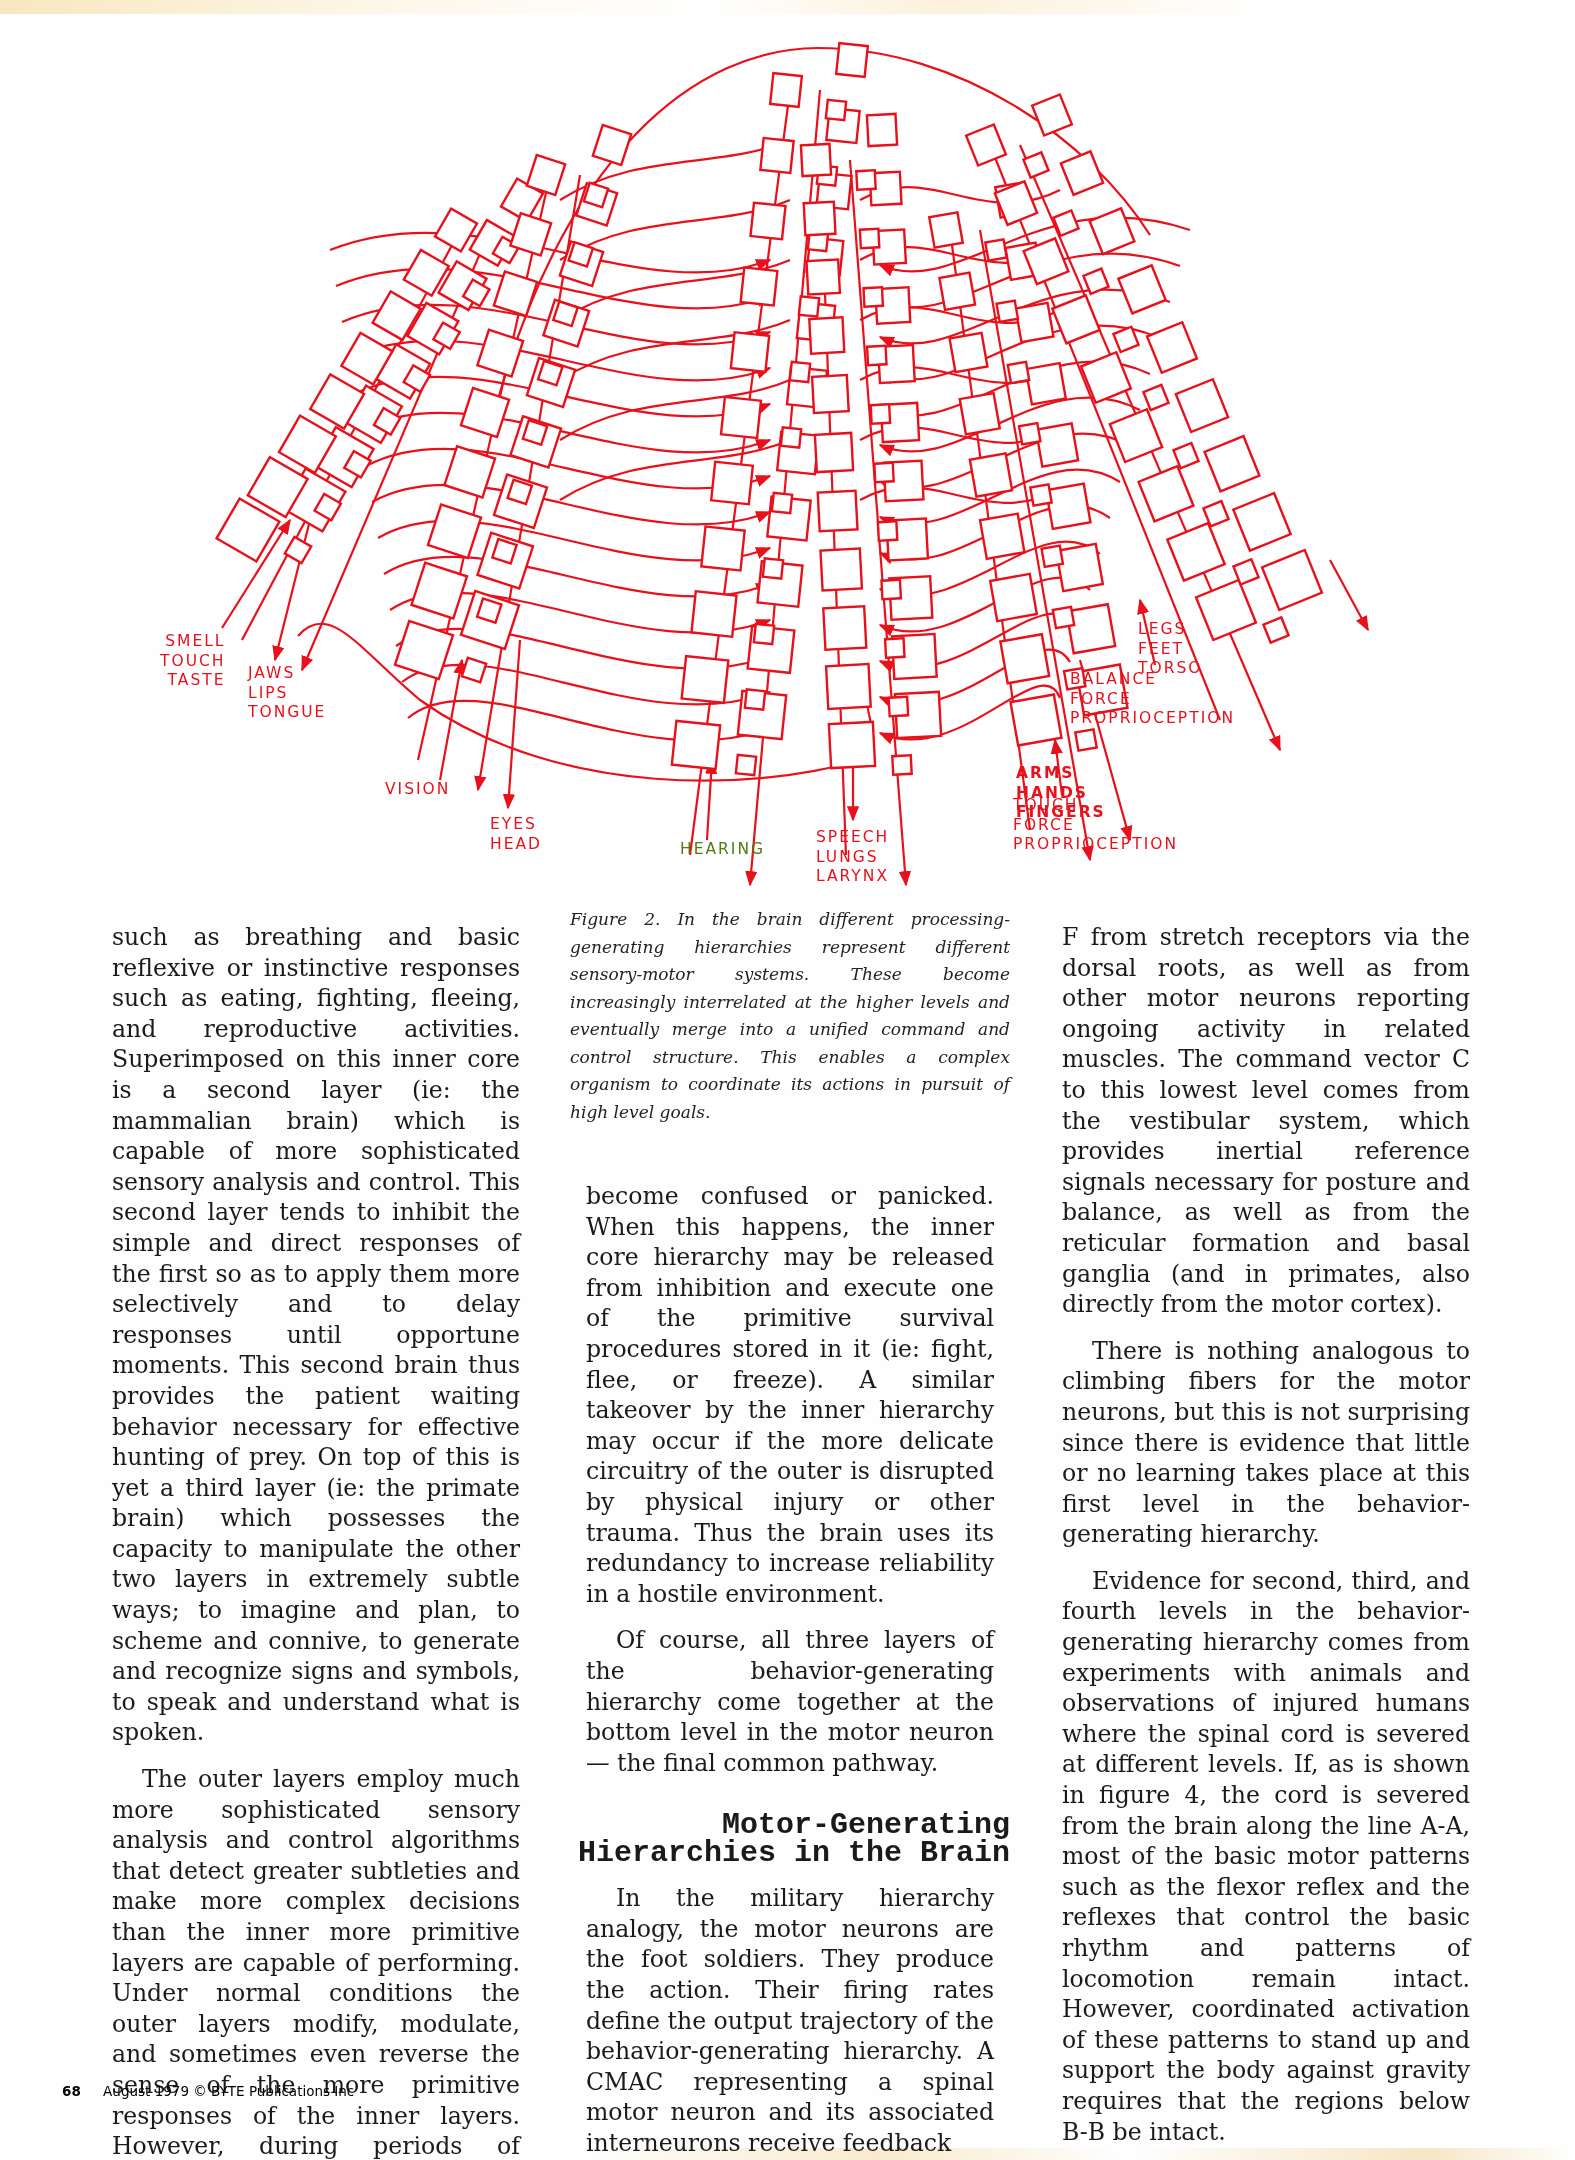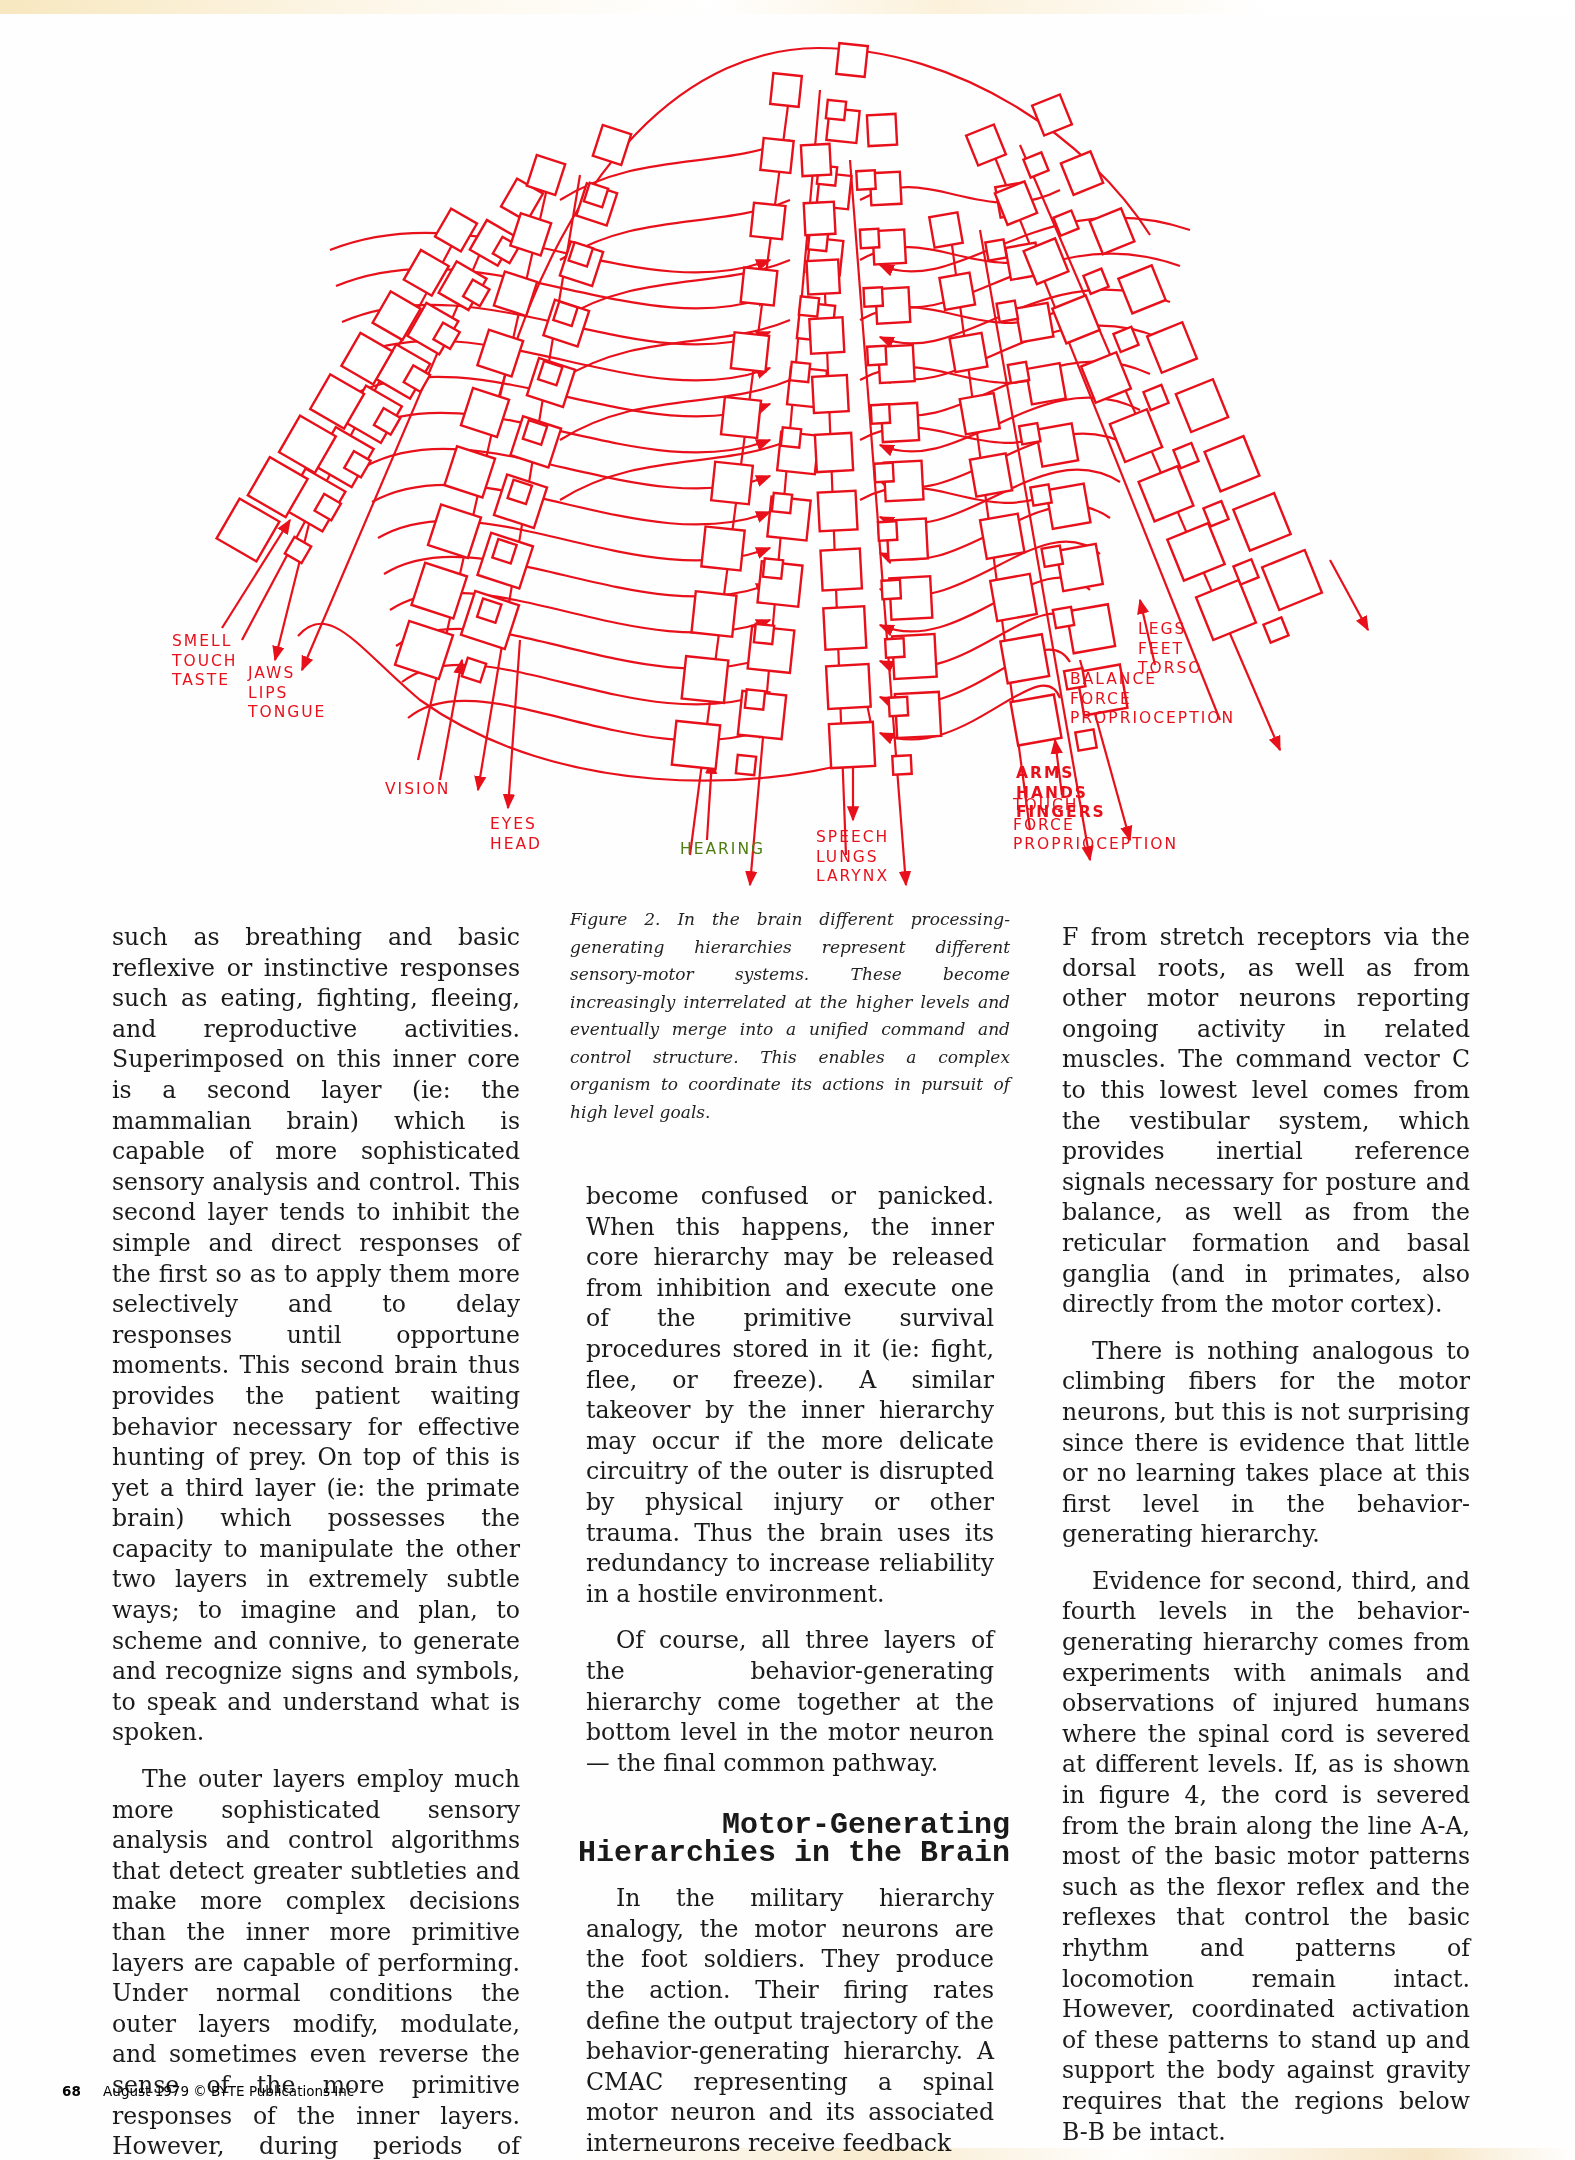--- a/index.html
+++ b/index.html
@@ -270,21 +270,21 @@
       <rect x="1000.04375" y="186.1625" width="31.912500000000005" height="33.925000000000004" transform="rotate(-22 1016 203.125)"></rect>
       <rect x="1056.34" y="213.465" width="19.32" height="19.32" transform="rotate(-22 1066 223.125)"></rect>
       <rect x="1066.04375" y="156.1625" width="31.912500000000005" height="33.925000000000004" transform="rotate(-22 1082 173.125)"></rect>
       <rect x="971.05" y="128.9" width="29.900000000000002" height="32.199999999999996" transform="rotate(-22 986 145)"></rect>
       <rect x="1026.34" y="155.34" width="19.32" height="19.32" transform="rotate(-22 1036 165)"></rect>
       <rect x="1037.05" y="98.9" width="29.900000000000002" height="32.199999999999996" transform="rotate(-22 1052 115)"></rect>
     </g>
 </svg>
 
 <div id="labels">
-    <div class="lbl" style="left: 172px; top: 632px; color: rgb(232, 17, 27);">SMELL
+    <div class="lbl" style="left: 160px; top: 632px; color: rgb(232, 17, 27); text-align: right;">SMELL
 TOUCH
 TASTE</div>
     <div class="lbl" style="left: 248px; top: 664px; color: rgb(232, 17, 27);">JAWS
 LIPS
 TONGUE</div>
     <div class="lbl" style="left: 385px; top: 780px; color: rgb(232, 17, 27);">VISION</div>
     <div class="lbl" style="left: 490px; top: 815px; color: rgb(232, 17, 27);">EYES
 HEAD</div>
     <div class="lbl" style="left: 680px; top: 840px; color: #4d7c0f;">HEARING</div>
     <div class="lbl" style="left: 816px; top: 828px; color: rgb(232, 17, 27);">SPEECH

